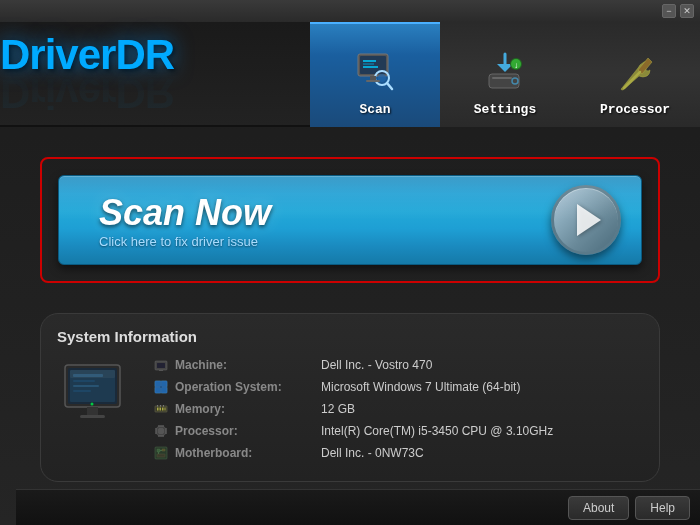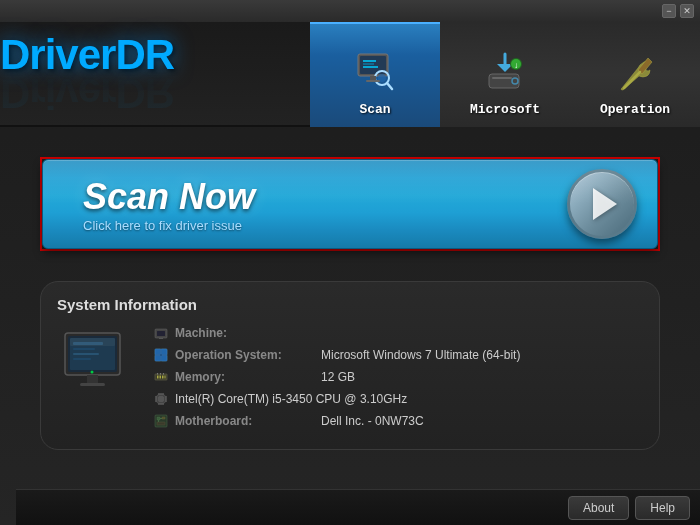--- a/index.html
+++ b/index.html
@@ -144,22 +144,22 @@
     }
 
     
     .main-content {
       padding: 30px 40px;
     }
 
     
     .scan-now-container {
       border: 2px solid #cc0000;
-      border-radius: 0;
-      padding: 0;
+      border-radius: 8px;
+      padding: 16px;
       background: transparent;
       margin-bottom: 30px;
     }
 
     .scan-now-btn {
       background: linear-gradient(to bottom, 
         #1a8abf 0%, 
         #1e9fd4 20%, 
         #22a8d8 40%, 
         #1e9fd4 60%, 
@@ -379,34 +379,34 @@
             <circle cx="33" cy="31" r="3" fill="none" stroke="#4488aa" stroke-width="1.5"></circle>
 
             <line x1="23" y1="4" x2="23" y2="18" stroke="#44aadd" stroke-width="3" stroke-linecap="round"></line>
             <polygon points="15,14 23,22 31,14" fill="#44aadd"></polygon>
 
             <circle cx="34" cy="14" r="6" fill="#226622"></circle>
             <circle cx="34" cy="14" r="5" fill="#33aa33"></circle>
             <text x="34" y="18" text-anchor="middle" fill="white" font-size="8" font-weight="bold">↓</text>
           </svg>
         </div>
-        <span class="tab-label">Microsoft</span>
+        <span class="tab-label">Settings</span>
       </div>
 
       <div class="nav-tab inactive">
         <div class="tab-icon">
           <svg width="46" height="46" viewBox="0 0 46 46">
 
             <path d="M10 38 L26 18 Q28 14 32 12 Q36 10 38 14 Q36 14 34 16 Q32 18 34 20 Q36 22 38 20 Q38 24 35 26 Q31 28 27 26 L11 40 Q9 40 9 39 Z" fill="#8a8a3a" stroke="#aaaa44" stroke-width="0.5"></path>
 
             <path d="M36 8 L40 12 L30 24 L26 20 Z" fill="#8a6a2a" stroke="#aaaa44" stroke-width="0.5"></path>
             <line x1="28" y1="22" x2="12" y2="38" stroke="#aaaa44" stroke-width="2.5" stroke-linecap="round"></line>
           </svg>
         </div>
-        <span class="tab-label">Operation</span>
+        <span class="tab-label">Processor</span>
       </div>
     </div>
   </div>
 
   <div class="main-content">
 
     <div class="scan-now-container">
       <div class="scan-now-btn">
         <div class="scan-text-group">
           <span class="scan-title">Scan Now</span>
@@ -445,20 +445,21 @@
         <div class="system-info-table">
           <div class="info-row">
             <div class="info-icon">
               <svg width="14" height="14" viewBox="0 0 14 14">
                 <rect x="1" y="3" width="12" height="9" rx="1" fill="#444" stroke="#666" stroke-width="0.5"></rect>
                 <rect x="3" y="5" width="8" height="5" rx="0.5" fill="#223"></rect>
                 <rect x="5" y="12" width="4" height="1" fill="#555"></rect>
               </svg>
             </div>
             <span class="info-label">Machine:</span>
+            <span class="info-value">Dell Inc. - Vostro 470</span>
           </div>
 
           <div class="info-row">
             <div class="info-icon">
               <svg width="14" height="14" viewBox="0 0 14 14">
                 <rect x="1" y="1" width="12" height="12" rx="1" fill="#1a4a7a" stroke="#4488aa" stroke-width="0.5"></rect>
                 <rect x="1" y="1" width="5.5" height="5.5" rx="0.5" fill="#2266aa" stroke="#4488cc" stroke-width="0.3"></rect>
                 <rect x="7.5" y="1" width="5.5" height="5.5" rx="0.5" fill="#2266aa" stroke="#4488cc" stroke-width="0.3"></rect>
                 <rect x="1" y="7.5" width="5.5" height="5.5" rx="0.5" fill="#2266aa" stroke="#4488cc" stroke-width="0.3"></rect>
                 <rect x="7.5" y="7.5" width="5.5" height="5.5" rx="0.5" fill="#2266aa" stroke="#4488cc" stroke-width="0.3"></rect>
@@ -497,20 +498,21 @@
                 <line x1="7" y1="11" x2="7" y2="13" stroke="#888" stroke-width="0.8"></line>
                 <line x1="9" y1="11" x2="9" y2="13" stroke="#888" stroke-width="0.8"></line>
                 <line x1="1" y1="5" x2="3" y2="5" stroke="#888" stroke-width="0.8"></line>
                 <line x1="1" y1="7" x2="3" y2="7" stroke="#888" stroke-width="0.8"></line>
                 <line x1="1" y1="9" x2="3" y2="9" stroke="#888" stroke-width="0.8"></line>
                 <line x1="11" y1="5" x2="13" y2="5" stroke="#888" stroke-width="0.8"></line>
                 <line x1="11" y1="7" x2="13" y2="7" stroke="#888" stroke-width="0.8"></line>
                 <line x1="11" y1="9" x2="13" y2="9" stroke="#888" stroke-width="0.8"></line>
               </svg>
             </div>
+            <span class="info-label">Processor:</span>
             <span class="info-value">Intel(R) Core(TM) i5-3450 CPU @ 3.10GHz</span>
           </div>
 
           <div class="info-row">
             <div class="info-icon">
               <svg width="14" height="14" viewBox="0 0 14 14">
                 <rect x="1" y="1" width="12" height="12" rx="1" fill="#2a3a2a" stroke="#4a6a4a" stroke-width="0.5"></rect>
                 <rect x="3" y="3" width="3" height="3" rx="0.3" fill="#3a5a3a" stroke="#5a8a5a" stroke-width="0.3"></rect>
                 <rect x="8" y="3" width="3" height="2" rx="0.3" fill="#4a4a2a" stroke="#8a8a4a" stroke-width="0.3"></rect>
                 <rect x="3" y="8" width="8" height="3" rx="0.3" fill="#3a3a2a" stroke="#6a6a4a" stroke-width="0.3"></rect>

